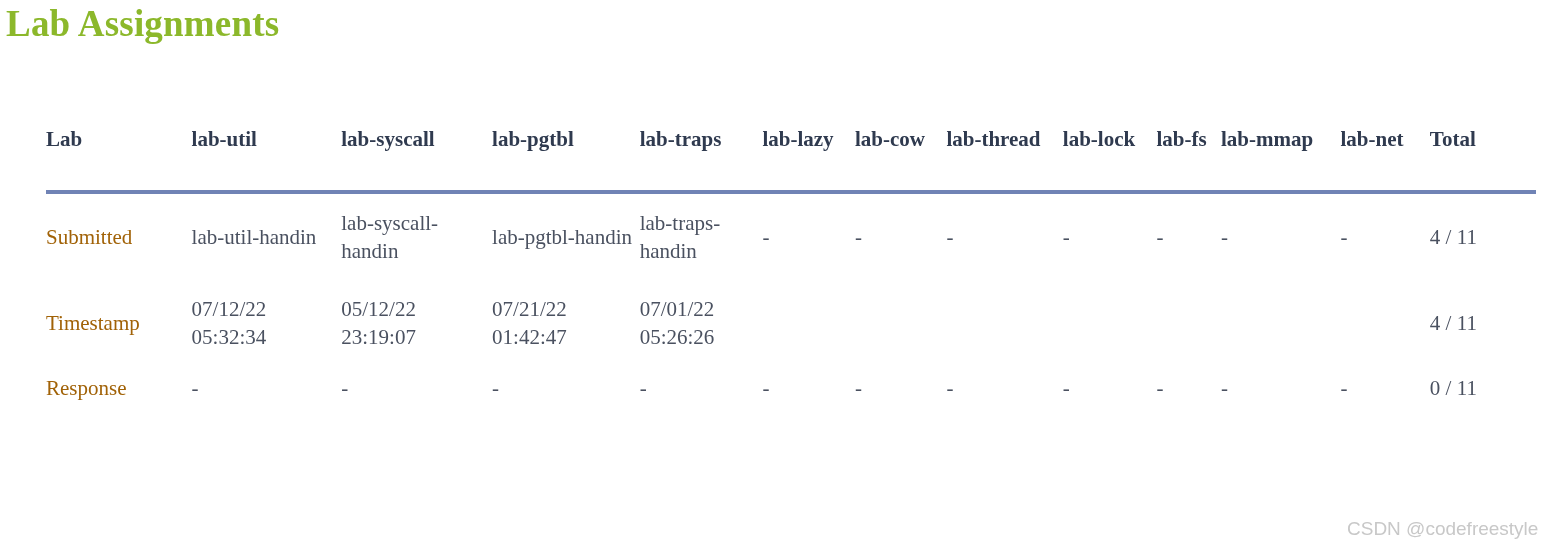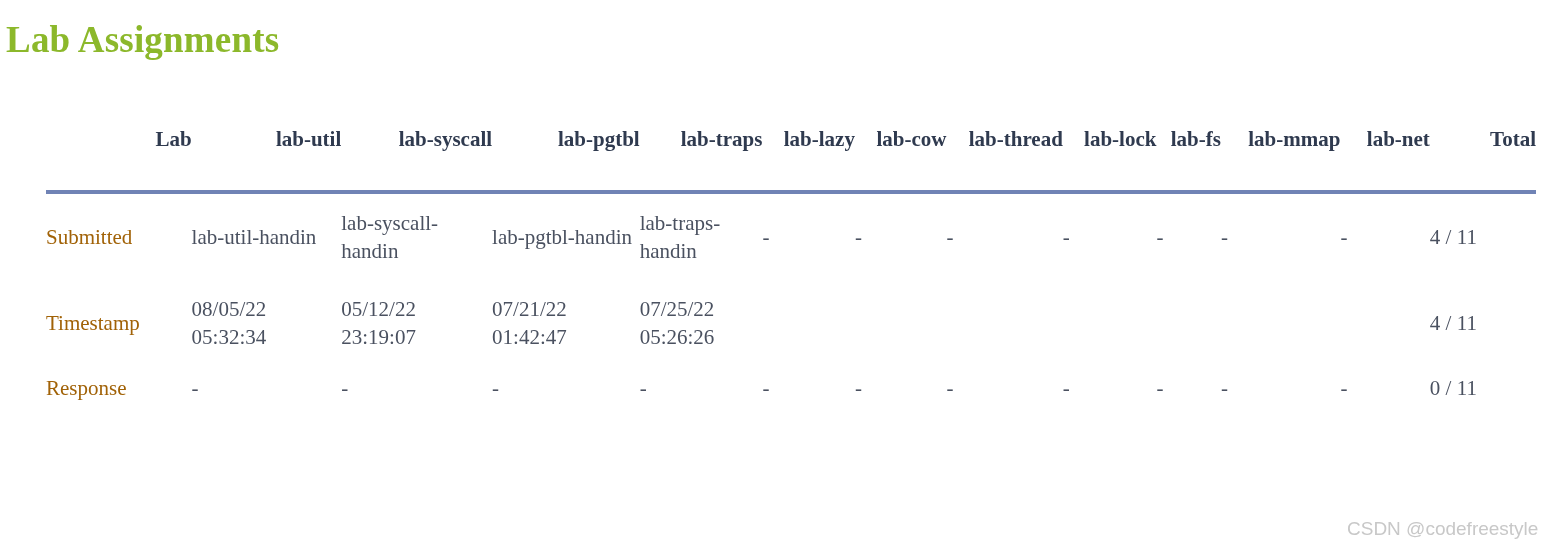--- a/index.html
+++ b/index.html
@@ -11,21 +11,21 @@
     width: 1549px;
     height: 555px;
     overflow: hidden;
     font-family: "Liberation Serif", "DejaVu Serif", serif;
     position: relative;
   }
 
   #page-title {
     position: absolute;
     left: 6px;
-    top: 18px;
+    top: 2px;
     font-size: 37px;
     font-weight: bold;
     color: #8CB82B;
     letter-spacing: 0.2px;
     line-height: 1.2;
     white-space: nowrap;
   }
 
   .table-wrap {
     position: absolute;
@@ -37,21 +37,21 @@
   table.lab-table {
     border-collapse: collapse;
     width: 1490px;
     table-layout: fixed;
   }
 
   table.lab-table thead th {
     font-size: 21px;
     font-weight: bold;
     color: #2F3A4F;
-    text-align: right;
+    text-align: left;
     vertical-align: middle;
     padding: 0 0 8px 0;
     height: 86px;
     line-height: 1.25;
     word-break: break-word;
   }
 
   table.lab-table thead tr {
     border-bottom: 4px solid #7083B5;
   }
@@ -154,24 +154,24 @@
         <td>-</td>
         <td>-</td>
         <td>-</td>
         <td>-</td>
         <td>-</td>
         <td>4 / 11</td>
       </tr>
 
       <tr class="r-timestamp">
         <td class="row-label">Timestamp</td>
-        <td>08/05/22 05:32:34</td>
+        <td>07/12/22 05:32:34</td>
         <td>05/12/22 23:19:07</td>
         <td>07/21/22 01:42:47</td>
-        <td>07/25/22 05:26:26</td>
+        <td>07/01/22 05:26:26</td>
         <td></td>
         <td></td>
         <td></td>
         <td></td>
         <td></td>
         <td></td>
         <td></td>
         <td>4 / 11</td>
       </tr>
 

